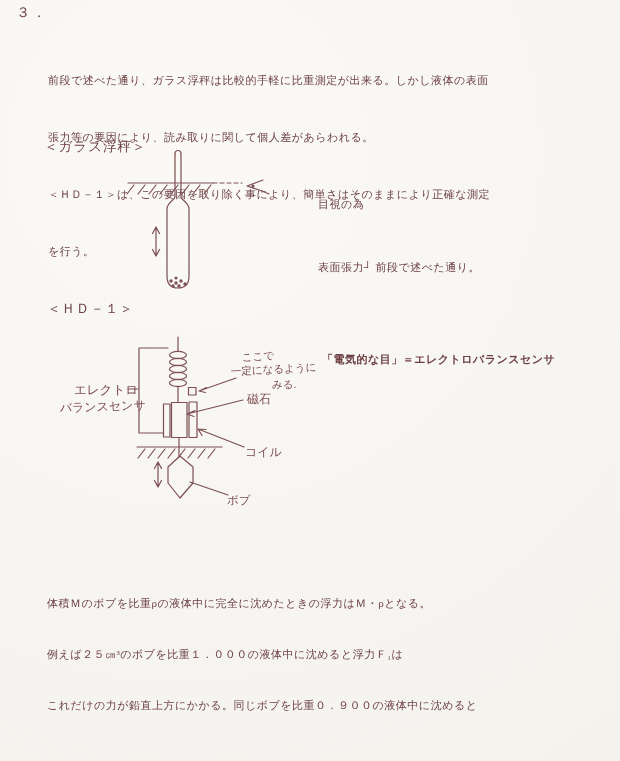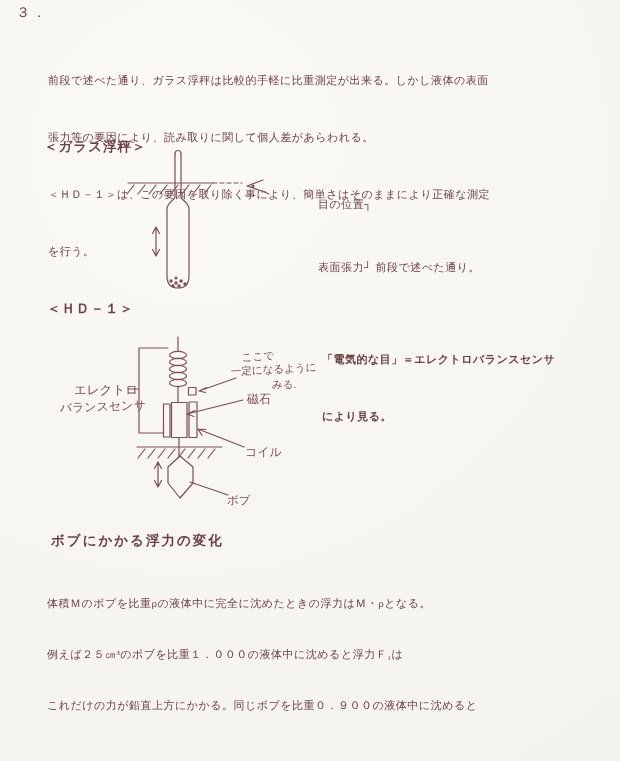--- a/index.html
+++ b/index.html
@@ -10,21 +10,21 @@
     margin:0 auto;
     background:#f8f6f1;
     background-image:radial-gradient(circle at 30% 20%, rgba(255,255,255,.35), rgba(0,0,0,.015));
     color:#6d4044;
     font-family:"Liberation Serif","DejaVu Serif",serif;
     overflow:hidden;
   }
   .tblock{position:absolute;font-size:11px;line-height:19px;letter-spacing:.5px;white-space:pre;}
   .tblock.tight{line-height:17px;}
   .tblock.wide{line-height:21px;}
-  .sec-title{position:absolute;font-size:13.5px;letter-spacing:1px;white-space:pre;font-weight:bold;}
+  .sec-title{position:absolute;font-size:13.5px;letter-spacing:1px;white-space:pre;}
   .pageno{position:absolute;left:16px;top:4px;font-size:14px;letter-spacing:2px;}
   svg{position:absolute;left:0;top:0;}
   svg text{fill:#7b4a4e;stroke:none;font-family:"Liberation Sans","DejaVu Sans",sans-serif;}
 </style>
 </head>
 <body>
 
 <div class="page">
 
   <div class="pageno">３．</div>
@@ -32,34 +32,32 @@
   <div class="tblock" style="left:48px;top:33px;">
     <div>前段で述べた通り、ガラス浮秤は比較的手軽に比重測定が出来る。しかし液体の表面</div>
     <div>張力等の要因により、読み取りに関して個人差があらわれる。</div>
     <div>＜ＨＤ－１＞は、この要因を取り除く事により、簡単さはそのままにより正確な測定</div>
     <div>を行う。</div>
   </div>
 
   <div class="sec-title" style="left:44px;top:138px;">＜ガラス浮秤＞</div>
 
   <div class="tblock wide" style="left:318px;top:152px;">
-    <div>目の位置┐</div>
+    <div>目視の為</div>
     <div>表面張力┘ 前段で述べた通り。</div>
   </div>
 
   <div class="sec-title" style="left:47px;top:300px;">＜ＨＤ－１＞</div>
 
   <div class="tblock" style="left:322px;top:312px;font-weight:bold;">
     <div>「電気的な目」＝エレクトロバランスセンサ</div>
-    <div>により見る。</div>
   </div>
   <div class="tblock" style="left:322px;top:382px;">
   </div>
 
-  <div class="sec-title" style="left:51px;top:532px;letter-spacing:2px;">ボブにかかる浮力の変化</div>
   <div class="tblock tight" style="left:47px;top:561px;">
     <div>体積Ｍのボブを比重ρの液体中に完全に沈めたときの浮力はＭ・ρとなる。</div>
     <div>例えば２５㎝³のボブを比重１．０００の液体中に沈めると浮力Ｆ₁は</div>
     <div>これだけの力が鉛直上方にかかる。同じボブを比重０．９００の液体中に沈めると</div>
     
     
     
     
     
     

